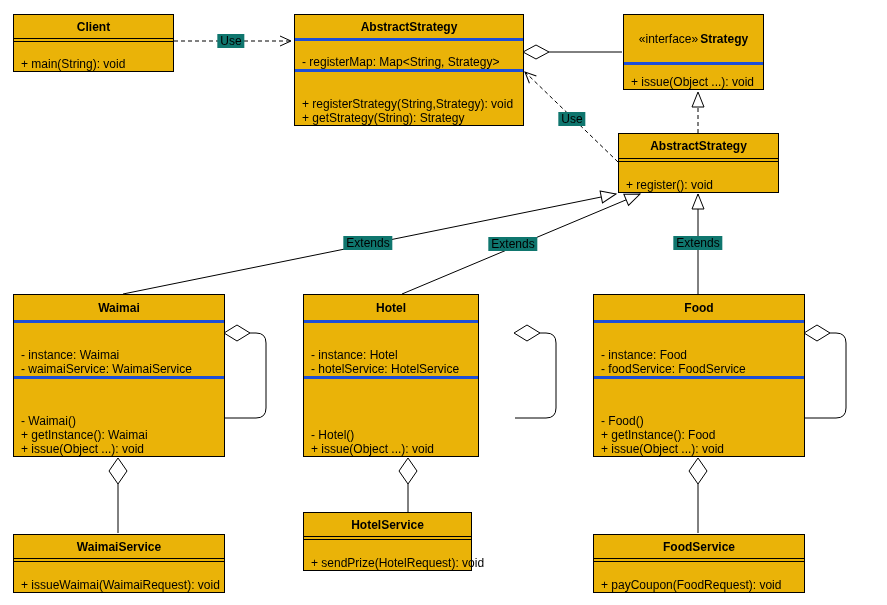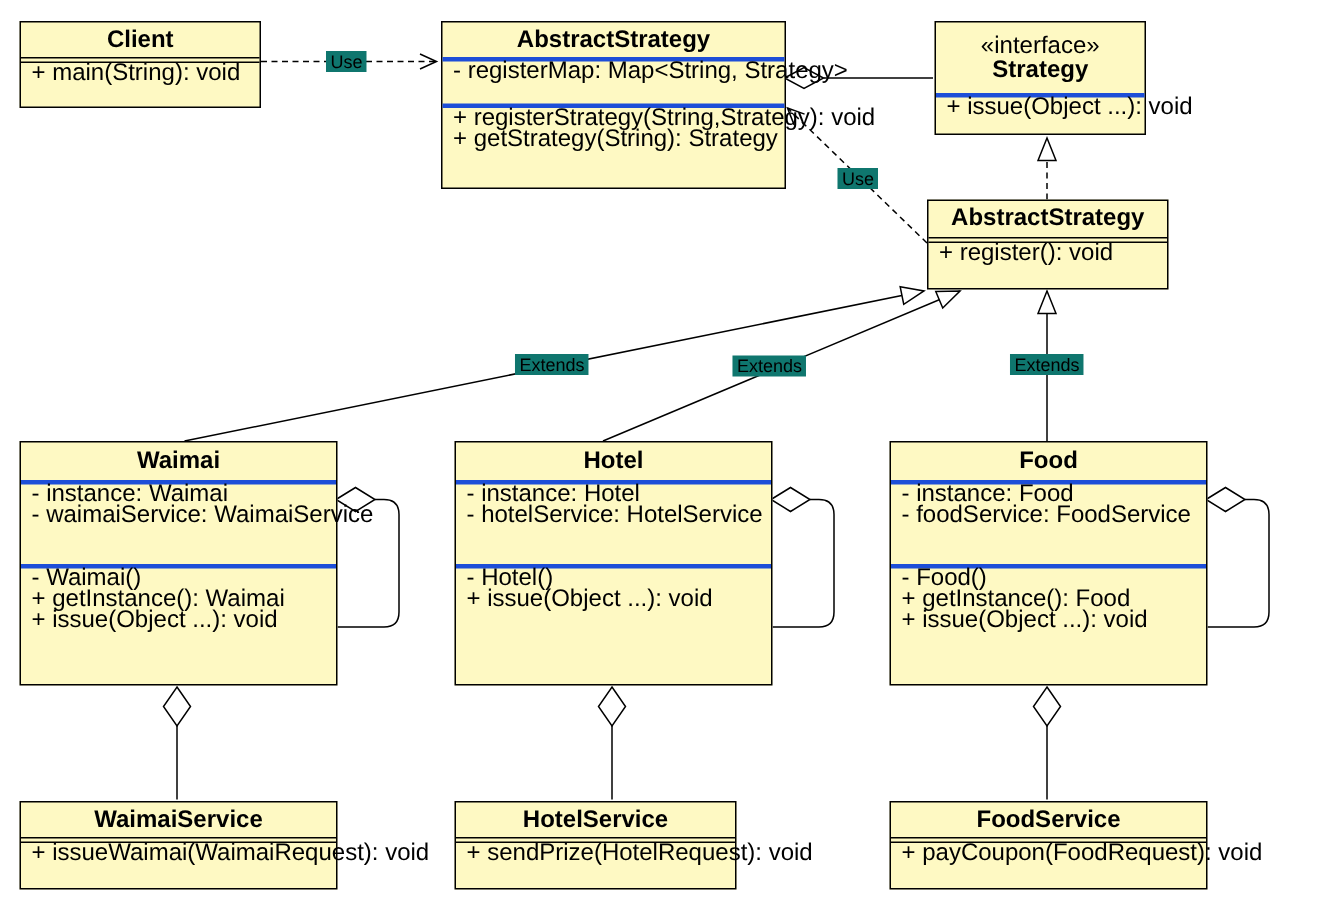--- a/index.html
+++ b/index.html
@@ -3,36 +3,36 @@
 <meta charset="utf-8">
 <title>Diagram</title>
 <style>
   html,body{margin:0;padding:0;background:#ffffff;}
   .stage{
     position:relative;width:887px;height:605px;background:#ffffff;
     font-family:"Liberation Sans",sans-serif;color:#000;overflow:hidden;
   }
   svg.connector-layer{position:absolute;left:0;top:0;width:887px;height:605px;}
   .uml-class{
-    position:absolute;background:#fef9c3;border:1px solid #000;
-    box-sizing:border-box;font-size:16px;line-height:14px;
+    position:absolute;background:#eab308;border:1px solid #000;
+    box-sizing:border-box;font-size:12px;line-height:14px;
   }
   .uml-title{
     font-weight:700;text-align:center;display:flex;align-items:center;justify-content:center;
     box-sizing:border-box;white-space:nowrap;
   }
   .uml-header2{
-    display:flex;flex-direction:column;align-items:center;justify-content:center;
+    display:flex;flex-direction:row;align-items:center;justify-content:center;
     box-sizing:border-box;gap:2px;
   }
   .uml-header2 .stereo{font-weight:400;}
   .uml-header2 .iname{font-weight:700;}
   .uml-sep-double{height:2px;border-top:1px solid #000;border-bottom:1px solid #000;}
   .uml-sec{
-    box-sizing:border-box;display:flex;flex-direction:column;justify-content:flex-start;
+    box-sizing:border-box;display:flex;flex-direction:column;justify-content:flex-end;
   }
   .uml-sec.lined{border-top:3px solid #1d4ed8;}
   .uml-row{padding:0 7px;white-space:nowrap;}
   .edge-label{
     position:absolute;transform:translate(-50%,-50%);background:#0f766e;
     padding:0 3px;font-size:12px;line-height:14px;white-space:nowrap;
   }
 </style>
 </head>
 <body>
@@ -126,21 +126,21 @@
       <div class="uml-row">- instance: Waimai</div>
       <div class="uml-row">- waimaiService: WaimaiService</div>
     </div>
     <div class="uml-sec lined" style="height:80px">
       <div class="uml-row">- Waimai()</div>
       <div class="uml-row">+ getInstance(): Waimai</div>
       <div class="uml-row">+ issue(Object ...): void</div>
     </div>
   </div>
 
-  <div class="uml-class" style="left:303px;top:294px;width:212px;height:163px">
+  <div class="uml-class" style="left:303px;top:294px;width:176px;height:163px">
     <div class="uml-title" style="height:25px">Hotel</div>
     <div class="uml-sec lined" style="height:56px">
       <div class="uml-row">- instance: Hotel</div>
       <div class="uml-row">- hotelService: HotelService</div>
     </div>
     <div class="uml-sec lined" style="height:80px">
       <div class="uml-row">- Hotel()</div>
       <div class="uml-row">+ issue(Object ...): void</div>
     </div>
   </div>
@@ -159,21 +159,21 @@
   </div>
 
   <div class="uml-class" style="left:13px;top:534px;width:212px;height:59px">
     <div class="uml-title" style="height:23px">WaimaiService</div>
     <div class="uml-sep-double"></div>
     <div class="uml-sec" style="height:30px">
       <div class="uml-row">+ issueWaimai(WaimaiRequest): void</div>
     </div>
   </div>
 
-  <div class="uml-class" style="left:303px;top:534px;width:188px;height:59px">
+  <div class="uml-class" style="left:303px;top:512px;width:169px;height:59px">
     <div class="uml-title" style="height:23px">HotelService</div>
     <div class="uml-sep-double"></div>
     <div class="uml-sec" style="height:30px">
       <div class="uml-row">+ sendPrize(HotelRequest): void</div>
     </div>
   </div>
 
   <div class="uml-class" style="left:593px;top:534px;width:212px;height:59px">
     <div class="uml-title" style="height:23px">FoodService</div>
     <div class="uml-sep-double"></div>

